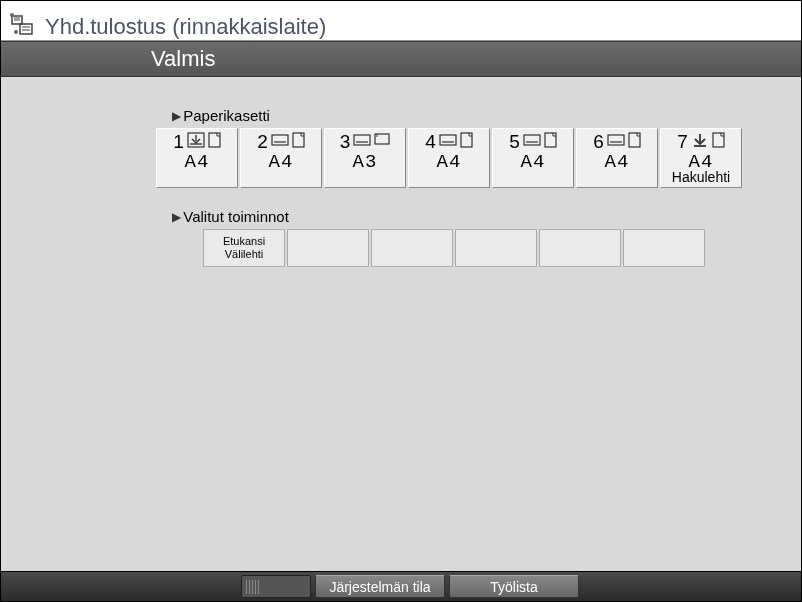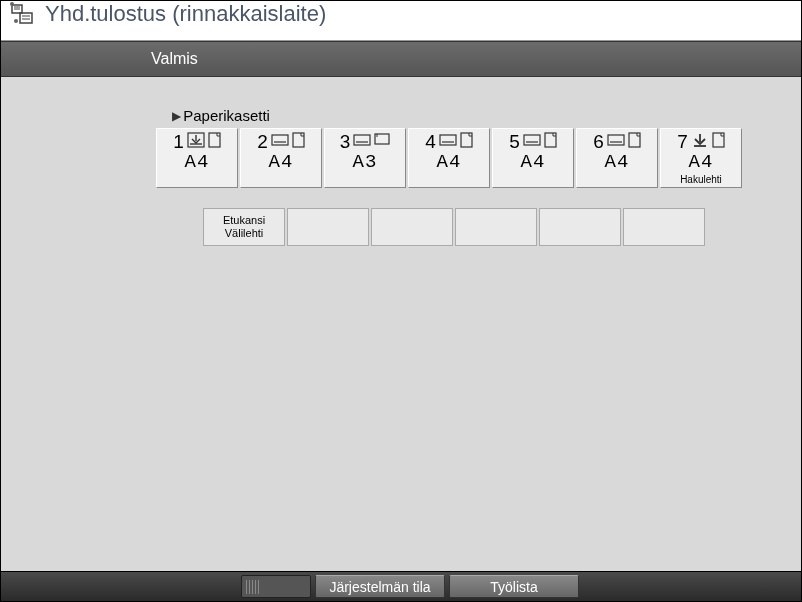--- a/index.html
+++ b/index.html
@@ -1,29 +1,29 @@
 <!DOCTYPE html>
 <html><head>
   <meta charset="utf-8">
   <style>
     * { margin: 0; padding: 0; box-sizing: border-box; }
     body { font-family: Arial, sans-serif; background: #fff; width: 802px; height: 602px; overflow: hidden; }
     
     .window { width: 802px; height: 602px; display: flex; flex-direction: column; border: 1px solid #000; }
     
     .titlebar {
-      height: 40px; display: flex; align-items: flex-start; padding: 0 8px;
+      height: 40px; display: flex; align-items: flex-end; padding: 0 8px;
       background: #fff; border-bottom: 1px solid #999;
     }
     .titlebar .icon { width: 28px; height: 28px; margin-right: 8px; }
     .titlebar .title { font-size: 22px; color: #4a5568; }
     
     .statusbar {
       height: 36px; background: linear-gradient(#6b6b6b, #555); color: #fff;
-      display: flex; align-items: center; padding-left: 150px; font-size: 16px;
+      display: flex; align-items: center; padding-left: 150px; font-size: 22px;
       border-top: 1px solid #333; border-bottom: 1px solid #333;
     }
     
     .content {
       flex: 1; background: #d9d9d9; padding: 30px 0 0 155px; position: relative;
     }
     
     .section { margin-bottom: 20px; }
     .section-header { font-size: 15px; margin-bottom: 4px; display: flex; align-items: center; margin-left: 16px; }
     .section-header::before { content: "▶"; font-size: 12px; margin-right: 2px; color: #333; }
@@ -31,21 +31,21 @@
     .tray-row { display: flex; gap: 2px; }
     .tray {
       width: 82px; height: 60px; background: #f0f0f0; border: 1px solid #888;
       border-top: 1px solid #fff; border-left: 1px solid #fff;
       display: flex; flex-direction: column; align-items: center; justify-content: flex-start;
       padding: 2px 0; position: relative;
     }
     .tray-top { display: flex; align-items: center; gap: 3px; font-size: 17px; font-weight: normal; }
     .tray-num { font-size: 19px; }
     .tray-size { font-size: 19px; margin-top: -2px; font-family: Liberation Mono, monospace; letter-spacing: 1px; }
-    .tray-sub { font-size: 10px; position: absolute; bottom: 2px; }
+    .tray-sub { font-size: 14px; position: absolute; bottom: 2px; }
     
     .svgicon { display: inline-block; }
     
     .func-row { display: flex; gap: 2px; margin-top: 2px; margin-left: 47px; }
     .func {
       width: 82px; height: 38px; background: #eaeaea; border: 1px solid #aaa;
       display: flex; flex-direction: column; align-items: center; justify-content: center;
       font-size: 11px; line-height: 1.2;
     }
     
@@ -199,20 +199,23 @@
                   <path d="M9 1 L9 4 L12 4" fill="none" stroke="#333"></path>
                 </svg></span>
             </div>
             <div class="tray-size">A4</div>
             <div class="tray-sub">Hakulehti</div>
           </div>
         </div>
     </div>
 
     <div class="section">
+      <div class="section-header">
+        <span>Valitut toiminnot</span>
+      </div>
       <div class="func-row" id="func-row">
           <div class="func">
             <div>Etukansi</div>
             <div>Välilehti</div>
           </div>
           <div class="func"></div>
           <div class="func"></div>
           <div class="func"></div>
           <div class="func"></div>
           <div class="func"></div>

